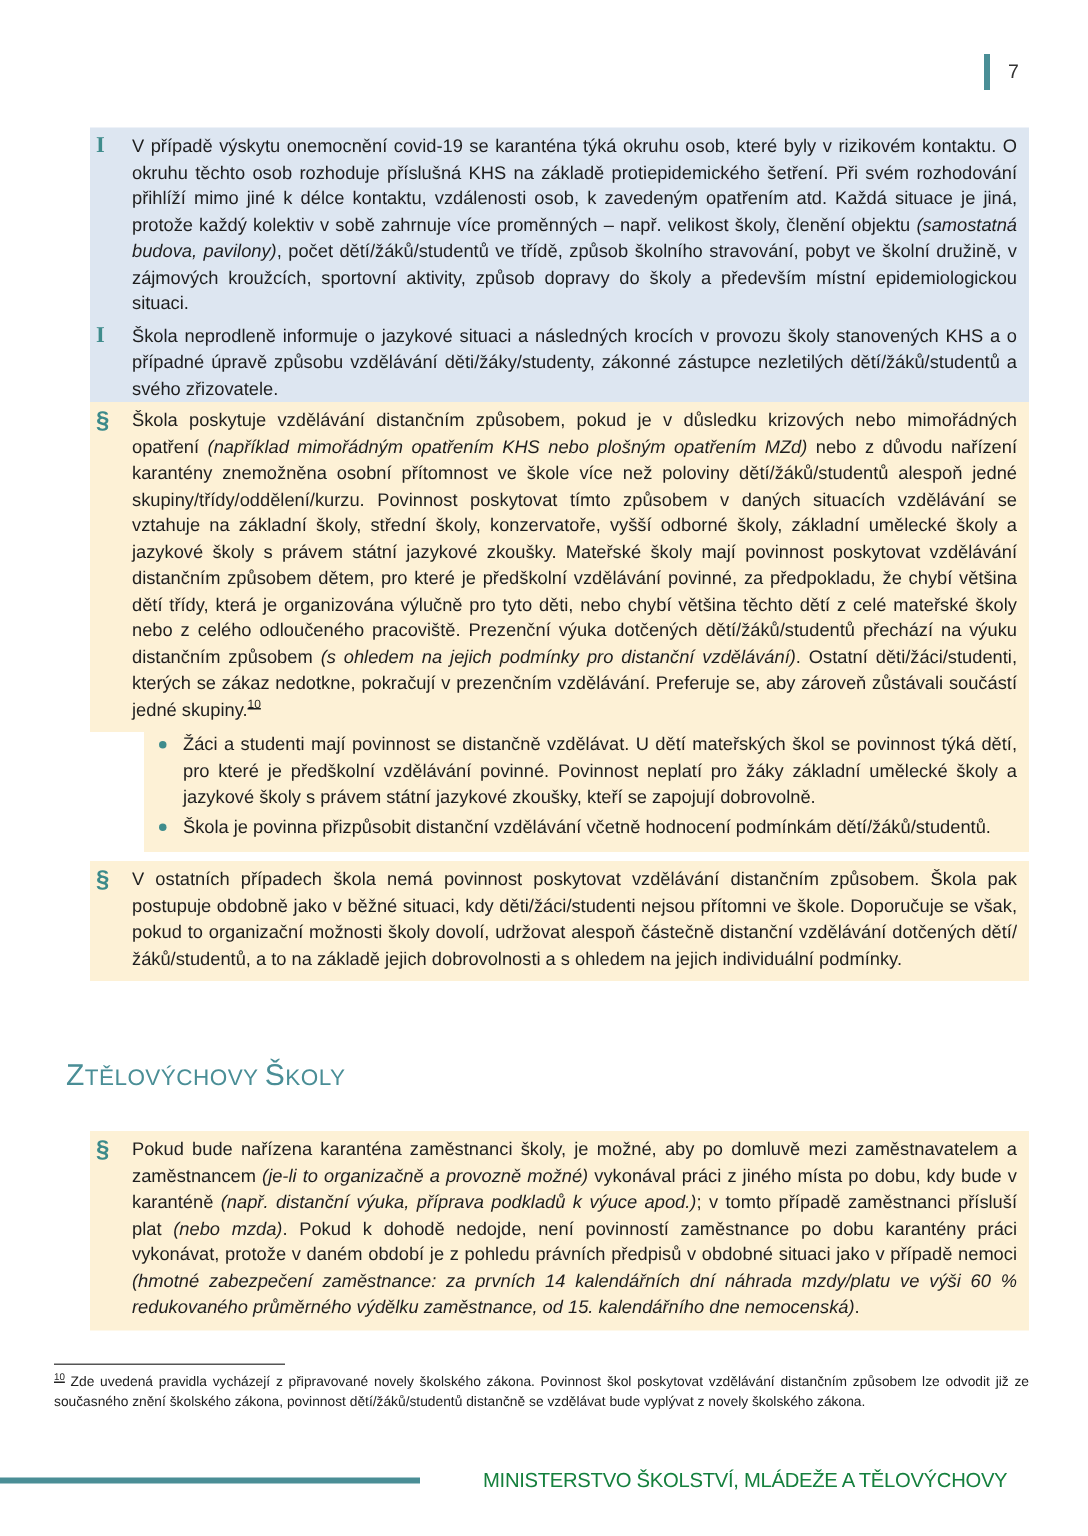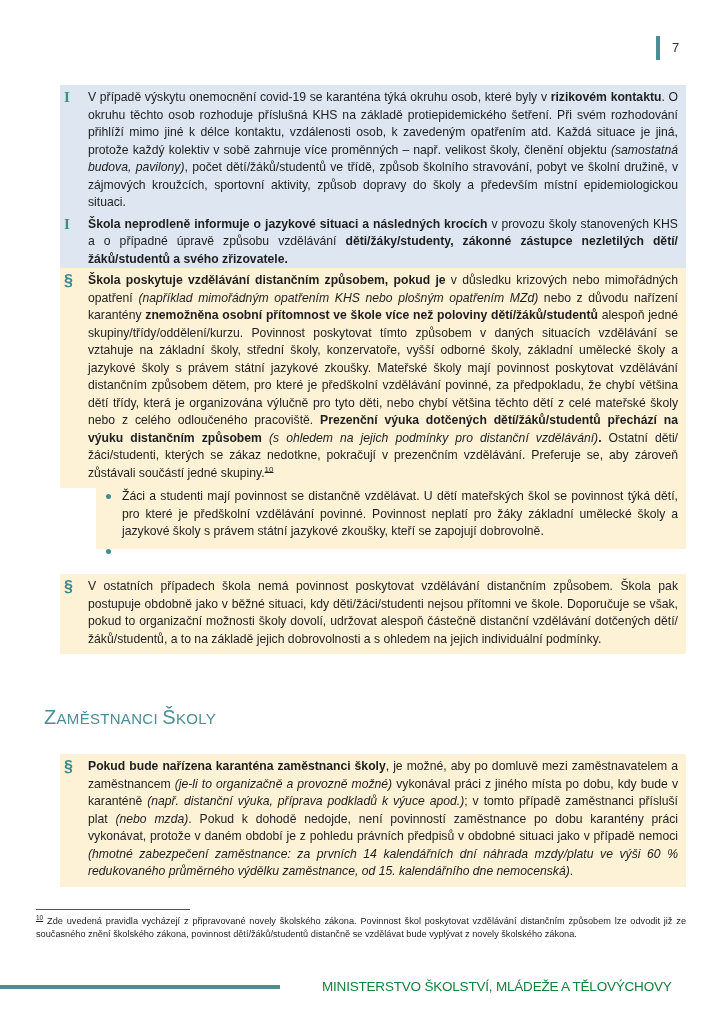--- a/index.html
+++ b/index.html
@@ -10,21 +10,21 @@
   .page-num-bar { position: absolute; left: 656px; top: 36px; width: 4px; height: 24px; background: #4a8e96; }
   .page-num { position: absolute; left: 672px; top: 40px; font-size: 13px; color: #333; }
 
   .box { position: absolute; left: 60px; width: 626px; box-sizing: border-box; }
   .box.blue { background: #dde6f1; }
   .box.yellow { background: #fdf1d6; }
 
   .item { position: relative; padding-left: 28px; font-size: 12.2px; line-height: 17.5px; text-align: justify; }
   .marker { position: absolute; left: 4px; top: 0; font-weight: bold; color: #3f8c8c; font-family: "Liberation Serif", serif; font-size: 15px; }
   .marker.para { color: #3b8a8a; font-family: "Liberation Sans", sans-serif; font-size: 16px; }
-  b { font-weight: bold; }
+  b { font-weight: normal; }
   i { font-style: italic; }
   sup { font-size: 8px; vertical-align: super; line-height: 0; text-decoration: underline; }
 
   .bullet-box { position: absolute; left: 96px; width: 590px; background: #fdf1d6; box-sizing: border-box; padding: 6px 8px 6px 0; }
   .bullet { position: relative; padding-left: 26px; font-size: 12.2px; line-height: 17.5px; text-align: justify; margin-bottom: 2px; }
   .bullet .dot { position: absolute; left: 10px; top: 6px; width: 5px; height: 5px; border-radius: 50%; background: #3f8c8c; }
 
   .section-heading { position: absolute; left: 44px; top: 706px; font-size: 20px; color: #4a8e96; letter-spacing: 0.3px; }
   .section-heading .sc { font-size: 15px; }
 
@@ -59,32 +59,33 @@
   </div>
 </div>
 
 <div class="bullet-box" style="top:482px;">
   <div class="bullet">
     <span class="dot"></span>
     <span>Žáci a studenti mají povinnost se distančně vzdělávat. U dětí mateřských škol se povinnost týká dětí, pro které je předškolní vzdělávání povinné. Povinnost neplatí pro žáky základní umělecké školy a jazykové školy s právem státní jazykové zkoušky, kteří se zapojují dobrovolně.</span>
   </div>
   <div class="bullet">
     <span class="dot"></span>
+    <span>Škola je povinna přizpůsobit distanční vzdělávání včetně hodnocení podmínkám dětí/žáků/studentů.</span>
   </div>
 </div>
 
 <div class="box yellow" style="top:574px; padding:4px 8px 6px 0;">
   <div class="item">
     <span class="marker para">§</span>
     <span class="rich"><span>V ostatních případech škola nemá povinnost poskytovat vzdělávání distančním způsobem. Škola pak postupuje obdobně jako v běžné situaci, kdy děti/žáci/studenti nejsou přítomni ve škole. Doporučuje se však, pokud to organizační možnosti školy dovolí, udržovat alespoň částečně distanční vzdělávání dotčených dětí/žáků/studentů, a to na základě jejich dobrovolnosti a s ohledem na jejich individuální podmínky.</span></span>
   </div>
 </div>
 
 <div class="section-heading">
-  <span>Z</span><span class="sc">AMĚSTNANCI </span><span>Š</span><span class="sc">KOLY</span>
+  <span>Z</span><span class="sc">TĚLOVÝCHOVY </span><span>Š</span><span class="sc">KOLY</span>
 </div>
 
 <div class="box yellow" style="top:754px; padding:4px 8px 6px 0;">
   <div class="item">
     <span class="marker para">§</span>
     <span class="rich"><b>Pokud bude nařízena karanténa zaměstnanci školy</b><span>, je možné, aby po domluvě mezi zaměstnavatelem a zaměstnancem </span><i>(je-li to organizačně a provozně možné)</i><span> vykonával práci z jiného místa po dobu, kdy bude v karanténě </span><i>(např. distanční výuka, příprava podkladů k výuce apod.)</i><span>; v tomto případě zaměstnanci přísluší plat </span><i>(nebo mzda)</i><span>. Pokud k dohodě nedojde, není povinností zaměstnance po dobu karantény práci vykonávat, protože v daném období je z pohledu právních předpisů v obdobné situaci jako v případě nemoci </span><i>(hmotné zabezpečení zaměstnance: za prvních 14 kalendářních dní náhrada mzdy/platu ve výši 60 % redukovaného průměrného výdělku zaměstnance, od 15. kalendářního dne nemocenská)</i><span>.</span></span>
   </div>
 </div>
 
 <div class="fn-rule"></div>

